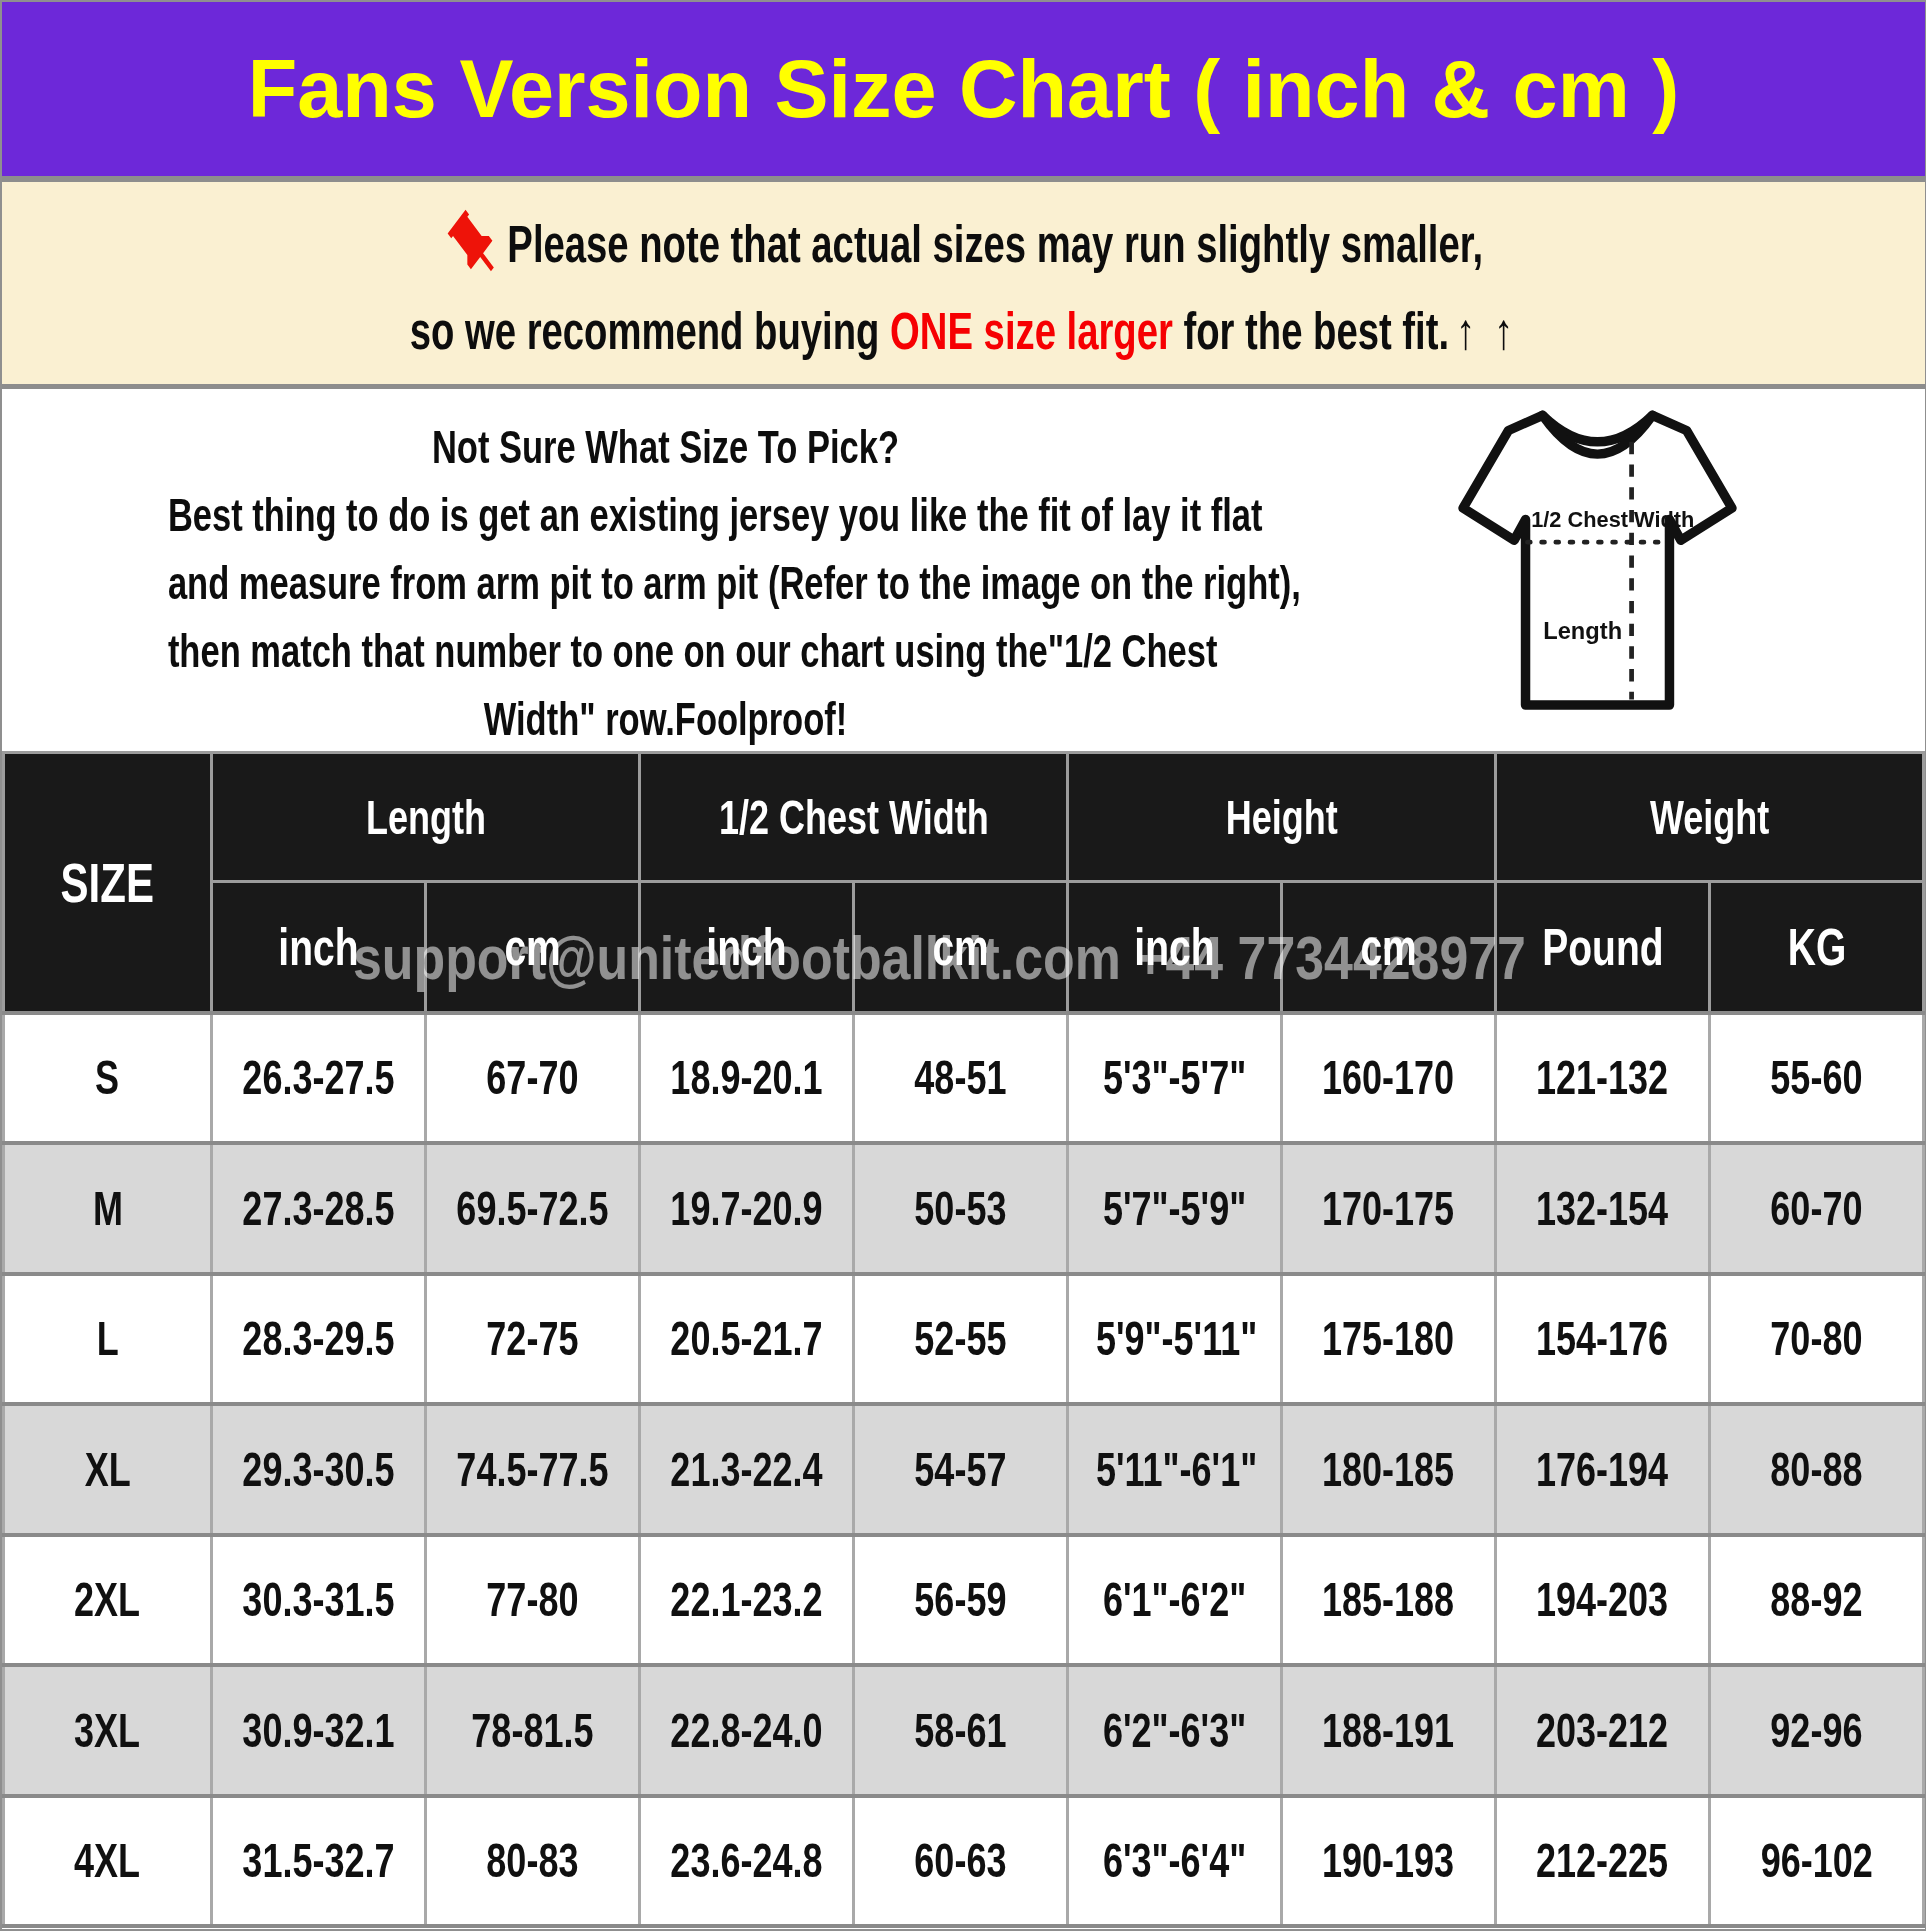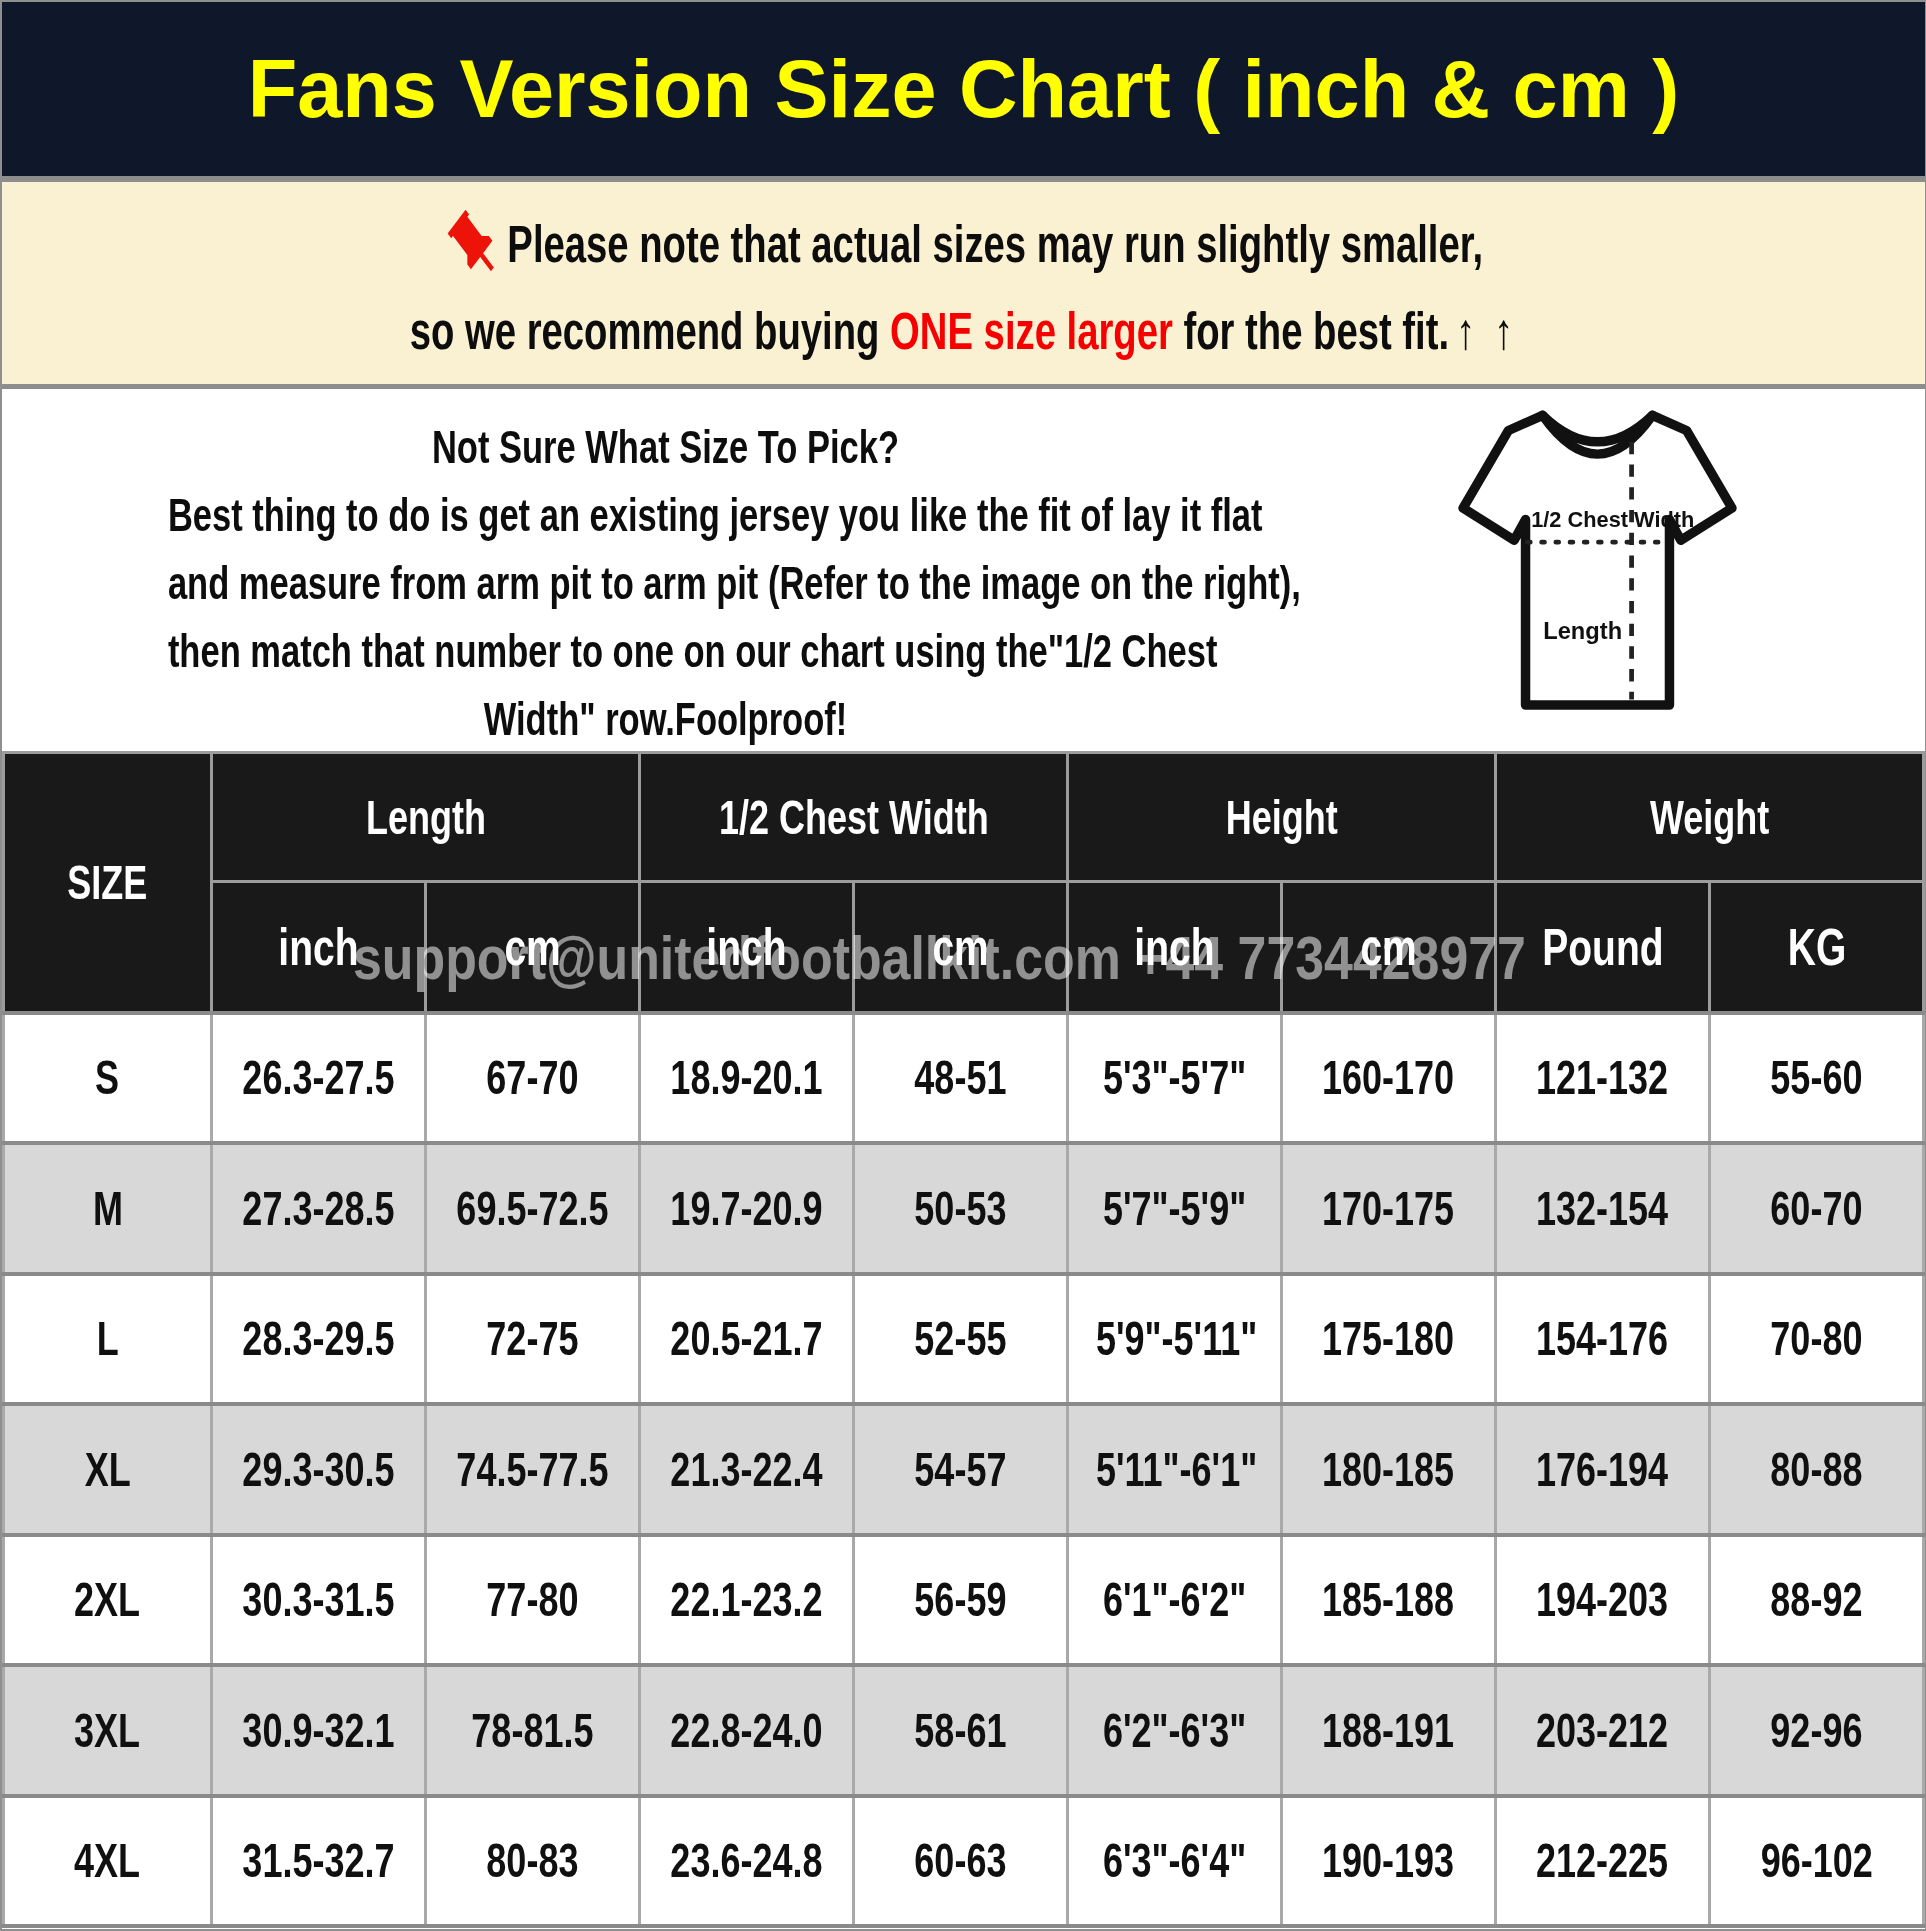--- a/index.html
+++ b/index.html
@@ -5,21 +5,21 @@
   * { margin:0; padding:0; box-sizing:border-box; }
   body { background:#ffffff; font-family:"Liberation Sans","DejaVu Sans",sans-serif; }
   .page {
     position:relative; width:1927px; height:1931px;
     border:2.8px solid #8f8f8f; background:#ffffff; overflow:hidden;
   }
   .cx  { transform:scaleX(0.75); }            
   .ib  { display:inline-block; white-space:nowrap; }
 
   
-  .title-bar { height:174px; background:#0f172a; display:flex; align-items:center; justify-content:flex-end; }
+  .title-bar { height:174px; background:#6d28d9; display:flex; align-items:center; justify-content:flex-end; }
   .page-title { width:100%; text-align:center; color:#ffff00; font-size:81px; font-weight:700; letter-spacing:0; }
 
   .divider { height:5.5px; background:#8d8d8d; }
 
   
   .note-section { height:202px; background:#faf0d2; display:flex; flex-direction:column; justify-content:center; gap:16px; }
   .note-line { width:100%; text-align:center; font-size:51px; font-weight:700; color:#0d0d0d; white-space:nowrap; }
   .pin { width:81px; height:81px; vertical-align:-24px; margin-right:3.7px; }
   .red-highlight { color:#f60002; }
   .arrows { font-weight:700; letter-spacing:5.5px; margin-left:9.2px; }
@@ -30,21 +30,21 @@
   .instr-line { line-height:68px; white-space:nowrap; }
   .tshirt-wrap { position:absolute; left:1444px; top:11px; width:303px; height:331px; }
 
   
   table.size-chart { width:100%; height:1177px; border-collapse:collapse; table-layout:fixed; border:3.7px solid #8a8a8a; }
   thead th { background:#191919; color:#ffffff; border:3.7px solid #9c9c9c; font-weight:700; }
   thead tr.group-row { height:129px; }
   thead tr.sub-row   { height:131px; }
   thead .group-label { font-size:48px; }
   thead .sub-label   { font-size:52px; }
-  th.size-head { font-size:48px; }
+  th.size-head { font-size:56px; }
   tbody tr { height:130px; }
   tbody td {
     border-left:3.7px solid #a9a9a9; border-right:3.7px solid #a9a9a9;
     border-top:4.6px solid #8a8a8a; border-bottom:4.6px solid #8a8a8a;
     text-align:center; vertical-align:middle;
     font-size:48px; font-weight:700; color:#101010; background:#ffffff;
   }
   tbody tr.alt td { background:#d8d8d8; }
   th { text-align:center; vertical-align:middle; }
 

